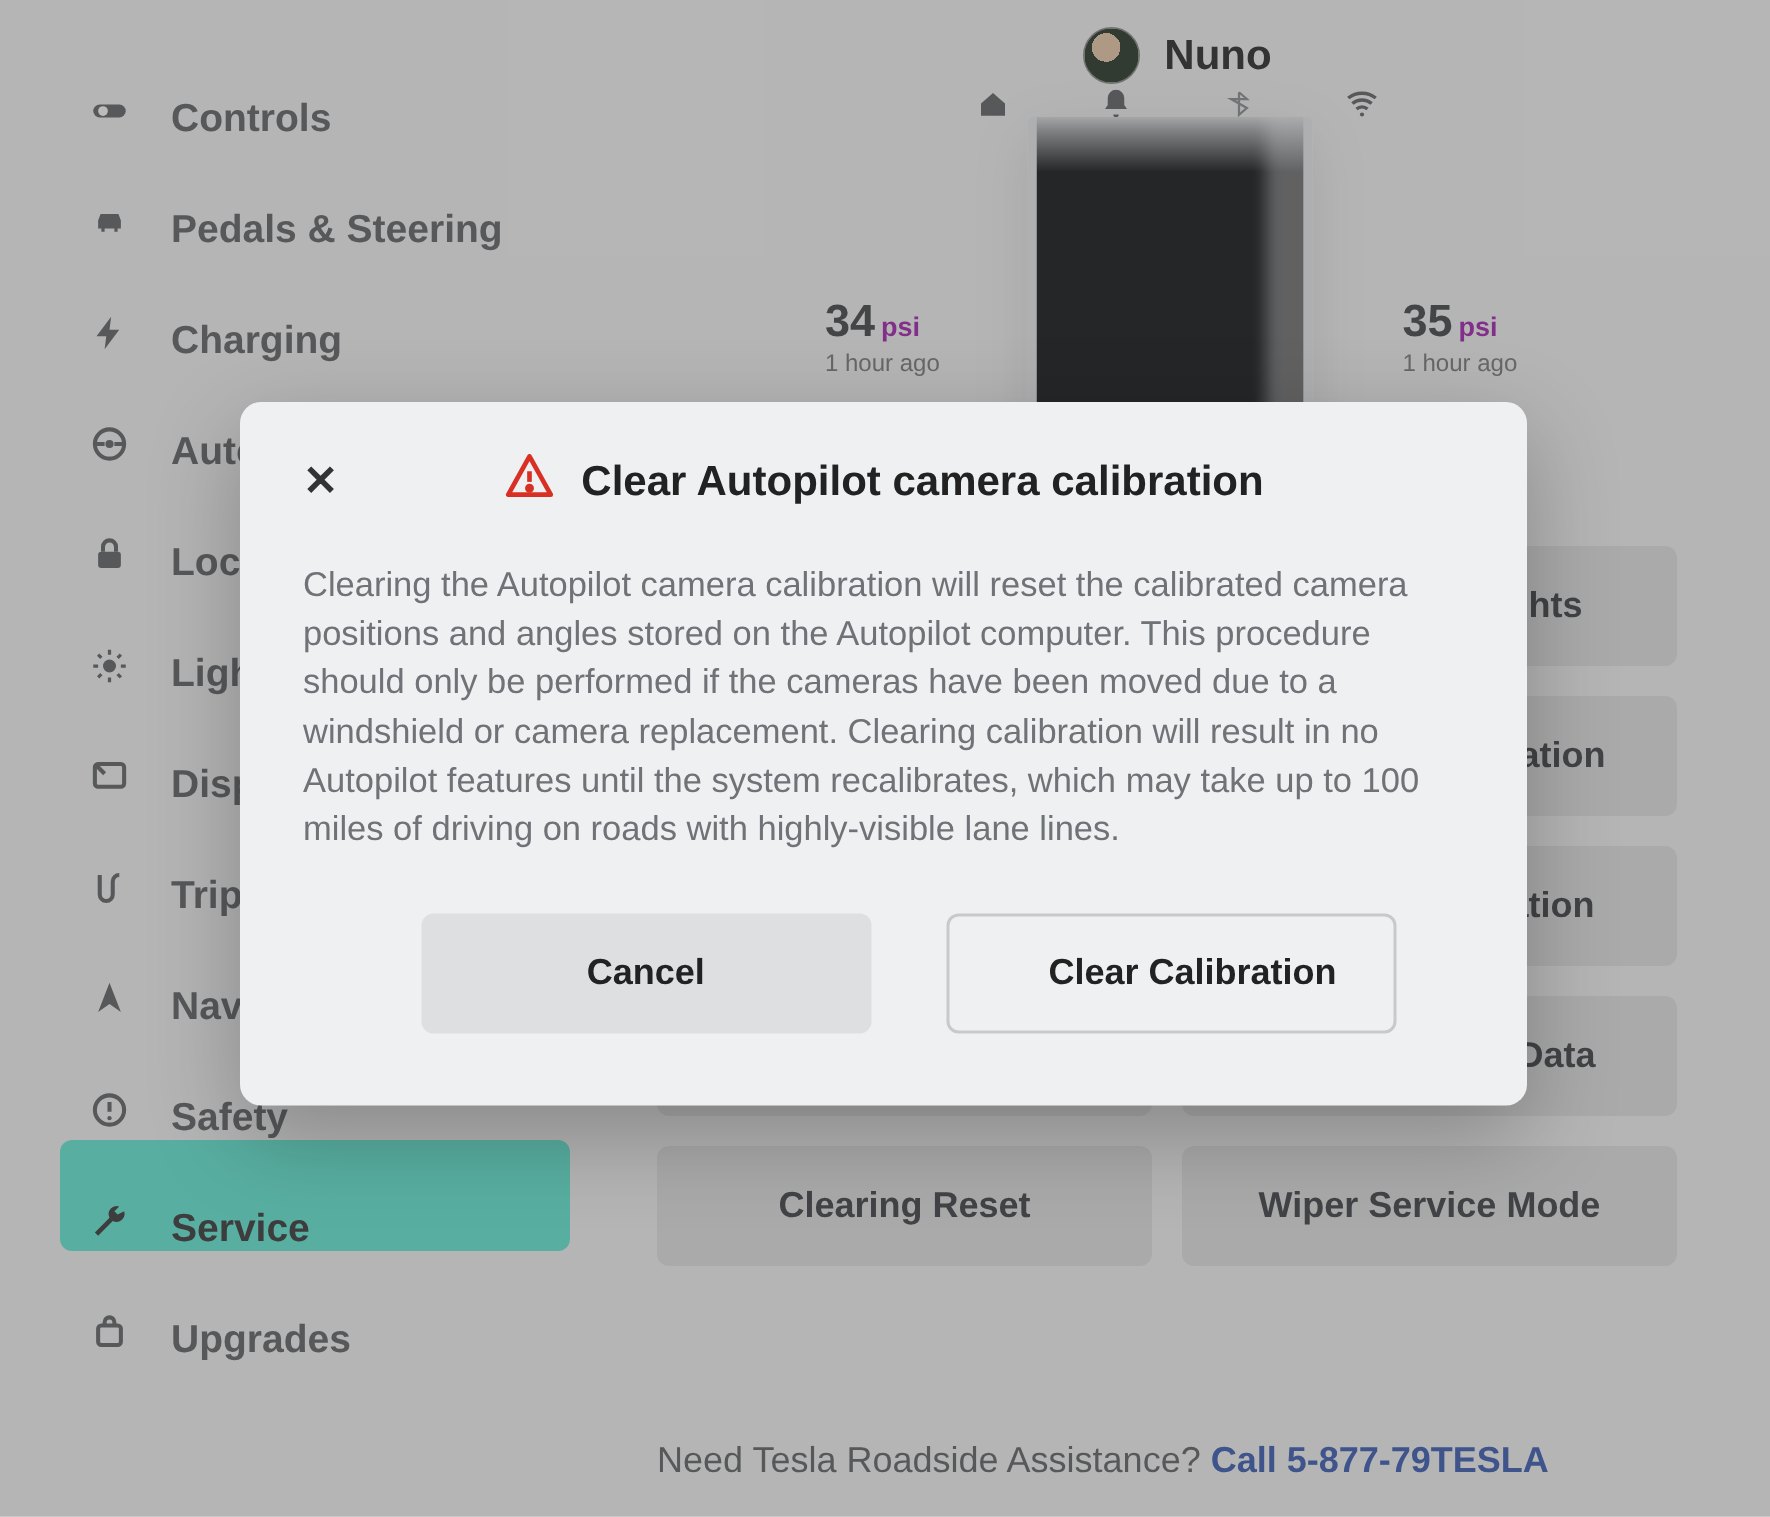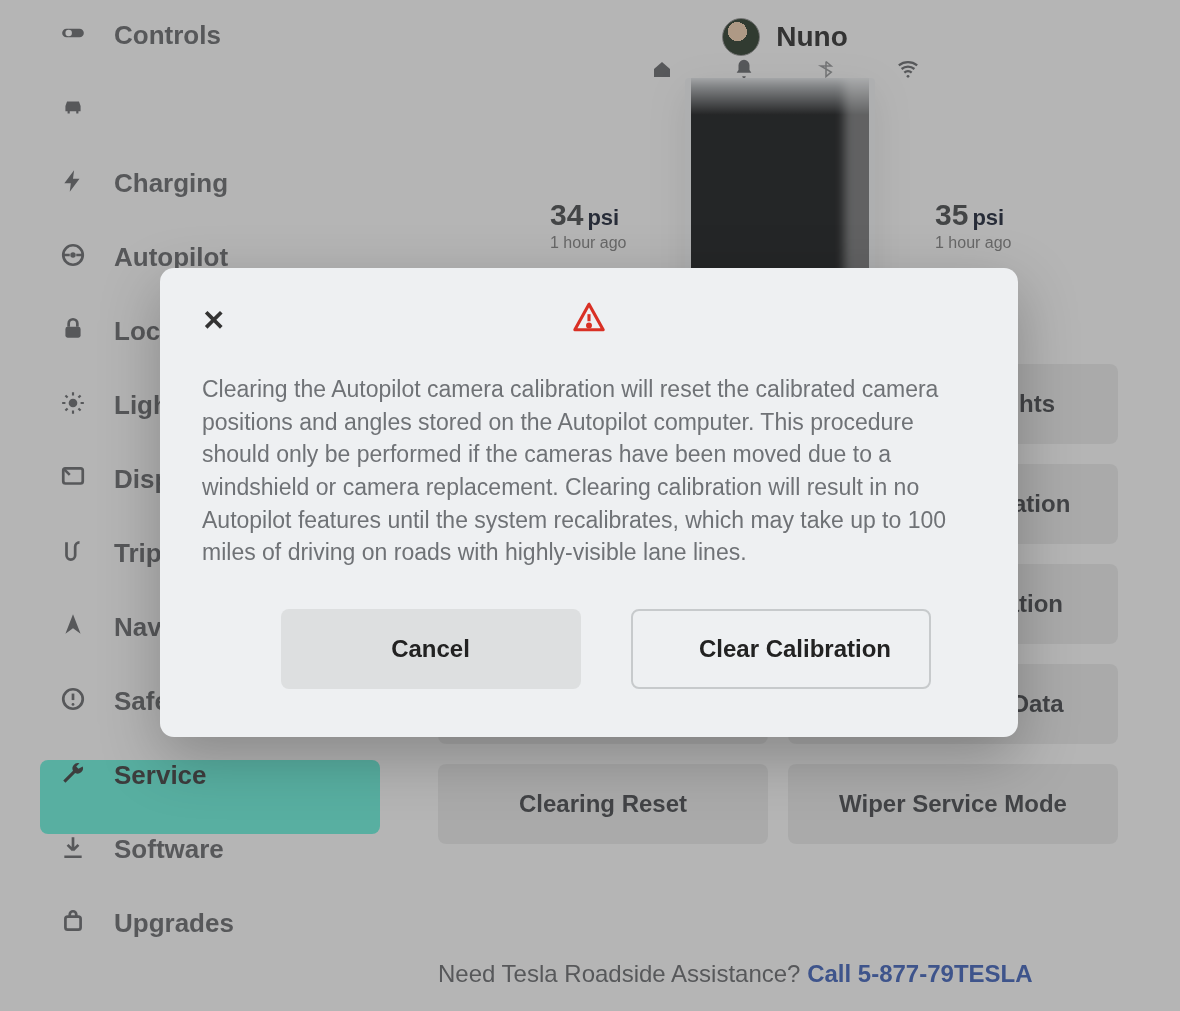--- a/index.html
+++ b/index.html
@@ -8,21 +8,21 @@
 
   
   .sidebar {
     position: absolute;
     left: 40px;
     top: 20px;
     width: 340px;
   }
   .side-item {
     display: flex;
-    align-items: flex-start;
+    align-items: flex-end;
     gap: 26px;
     height: 74px;
     padding: 0 18px;
     border-radius: 8px;
     font-size: 26px;
     font-weight: 600;
     color: #5c5e62;
     cursor: pointer;
   }
   .side-item.active { background: #5eead4; color: #333; }
@@ -75,21 +75,21 @@
     background: linear-gradient(180deg, #cfd3d6 0%, #0b0d0f 15% 85%, #cfd3d6 100%);
     border-radius: 4px 4px 60px 60px / 4px 4px 12px 12px;
     border-left: 6px solid #e8eaec;
     border-right: 6px solid #e8eaec;
     box-shadow: 0 10px 40px rgba(0,0,0,.1), inset -25px 0 10px rgba(255,255,255,.4);
   }
   .psi-left, .psi-right { position:absolute; top:120px; text-align:left; }
   .psi-left { left: 110px; }
   .psi-right { left: 495px; }
   .psi-val { font-size: 30px; font-weight: 700; color: #3d3f41; margin-right:4px;text-align:right; }
-  .psi-unit { font-size: 22px; font-weight: 600; color: #0f172a; }
+  .psi-unit { font-size: 18px; font-weight: 600; color: #a21caf; }
   .psi-time { font-size: 16px; color: #777; margin-top: 2px; }
 
   
   .cards {
     position: absolute;
     top: 364px;
     left: 438px;
     width: 680px;
     display: grid;
     grid-template-columns: 1fr 1fr;
@@ -183,20 +183,21 @@
     <span class="icon"><svg viewBox="0 0 24 24">
           <rect x="2" y="8" width="20" height="8" rx="4"></rect>
           <circle cx="8" cy="12" r="3" fill="#fff"></circle>
         </svg></span>
     <span>Controls</span>
   </div>
   <div class="side-item">
     <span class="icon"><svg viewBox="0 0 24 24">
           <path d="M5 11l1.5-4h11L19 11v5h-2v2h-2v-2H9v2H7v-2H5z"></path>
         </svg></span>
+    <span>Pedals &amp; Steering</span>
   </div>
   <div class="side-item">
     <span class="icon"><svg viewBox="0 0 24 24">
           <path d="M13 2L4 14h6l-1 8 9-12h-6z"></path>
         </svg></span>
     <span>Charging</span>
   </div>
   <div class="side-item">
     <span class="icon"><svg viewBox="0 0 24 24">
           <circle cx="12" cy="12" r="9" fill="none" stroke="#5c5e62" stroke-width="2.5"></circle>
@@ -244,26 +245,20 @@
           <line x1="12" y1="7" x2="12" y2="13" stroke="#5c5e62" stroke-width="2.5"></line>
           <circle cx="12" cy="17" r="1.3"></circle>
         </svg></span>
     <span>Safety</span>
   </div>
   <div class="side-item active">
     <span class="icon"><svg viewBox="0 0 24 24">
           <path d="M21 6a5 5 0 01-7 6L5 21l-2-2 9-9a5 5 0 016-7l-3 3 2 2z"></path>
         </svg></span>
     <span>Service</span>
-  </div>
-  <div class="side-item">
-    <span class="icon"><svg viewBox="0 0 24 24">
-          <path d="M12 3v12m0 0l-5-5m5 5l5-5M4 21h16" fill="none" stroke="#5c5e62" stroke-width="2.5"></path>
-        </svg></span>
-    <span>Software</span>
   </div>
   <div class="side-item">
     <span class="icon"><svg viewBox="0 0 24 24">
           <rect x="5" y="8" width="14" height="12" rx="2" fill="none" stroke="#5c5e62" stroke-width="2.5"></rect>
           <path d="M9 8V6a3 3 0 016 0v2" fill="none" stroke="#5c5e62" stroke-width="2.5"></path>
         </svg></span>
     <span>Upgrades</span>
   </div>
 </nav>
 
@@ -348,20 +343,21 @@
   <div class="modal-header">
     <span class="modal-close">✕</span>
     <div class="modal-title">
       <span class="warn-icon">
         <svg width="34" height="34" viewBox="0 0 24 24">
             <path d="M12 3L2 21h20L12 3z" stroke-linejoin="round"></path>
             <line x1="12" y1="10" x2="12" y2="15"></line>
             <circle cx="12" cy="18" r="1" fill="#d93025"></circle>
           </svg>
       </span>
+      <span>Clear Autopilot camera calibration</span>
     </div>
     <span style="width:36px"></span>
   </div>
   <p class="modal-body">Clearing the Autopilot camera calibration will reset the calibrated camera positions and angles stored on the Autopilot computer. This procedure should only be performed if the cameras have been moved due to a windshield or camera replacement. Clearing calibration will result in no Autopilot features until the system recalibrates, which may take up to 100 miles of driving on roads with highly-visible lane lines.</p>
   <div class="modal-actions">
     <div class="btn btn-secondary">
         <span>Cancel</span>
       </div>
     <div class="btn btn-outline">
         <span>Clear Calibration</span>

